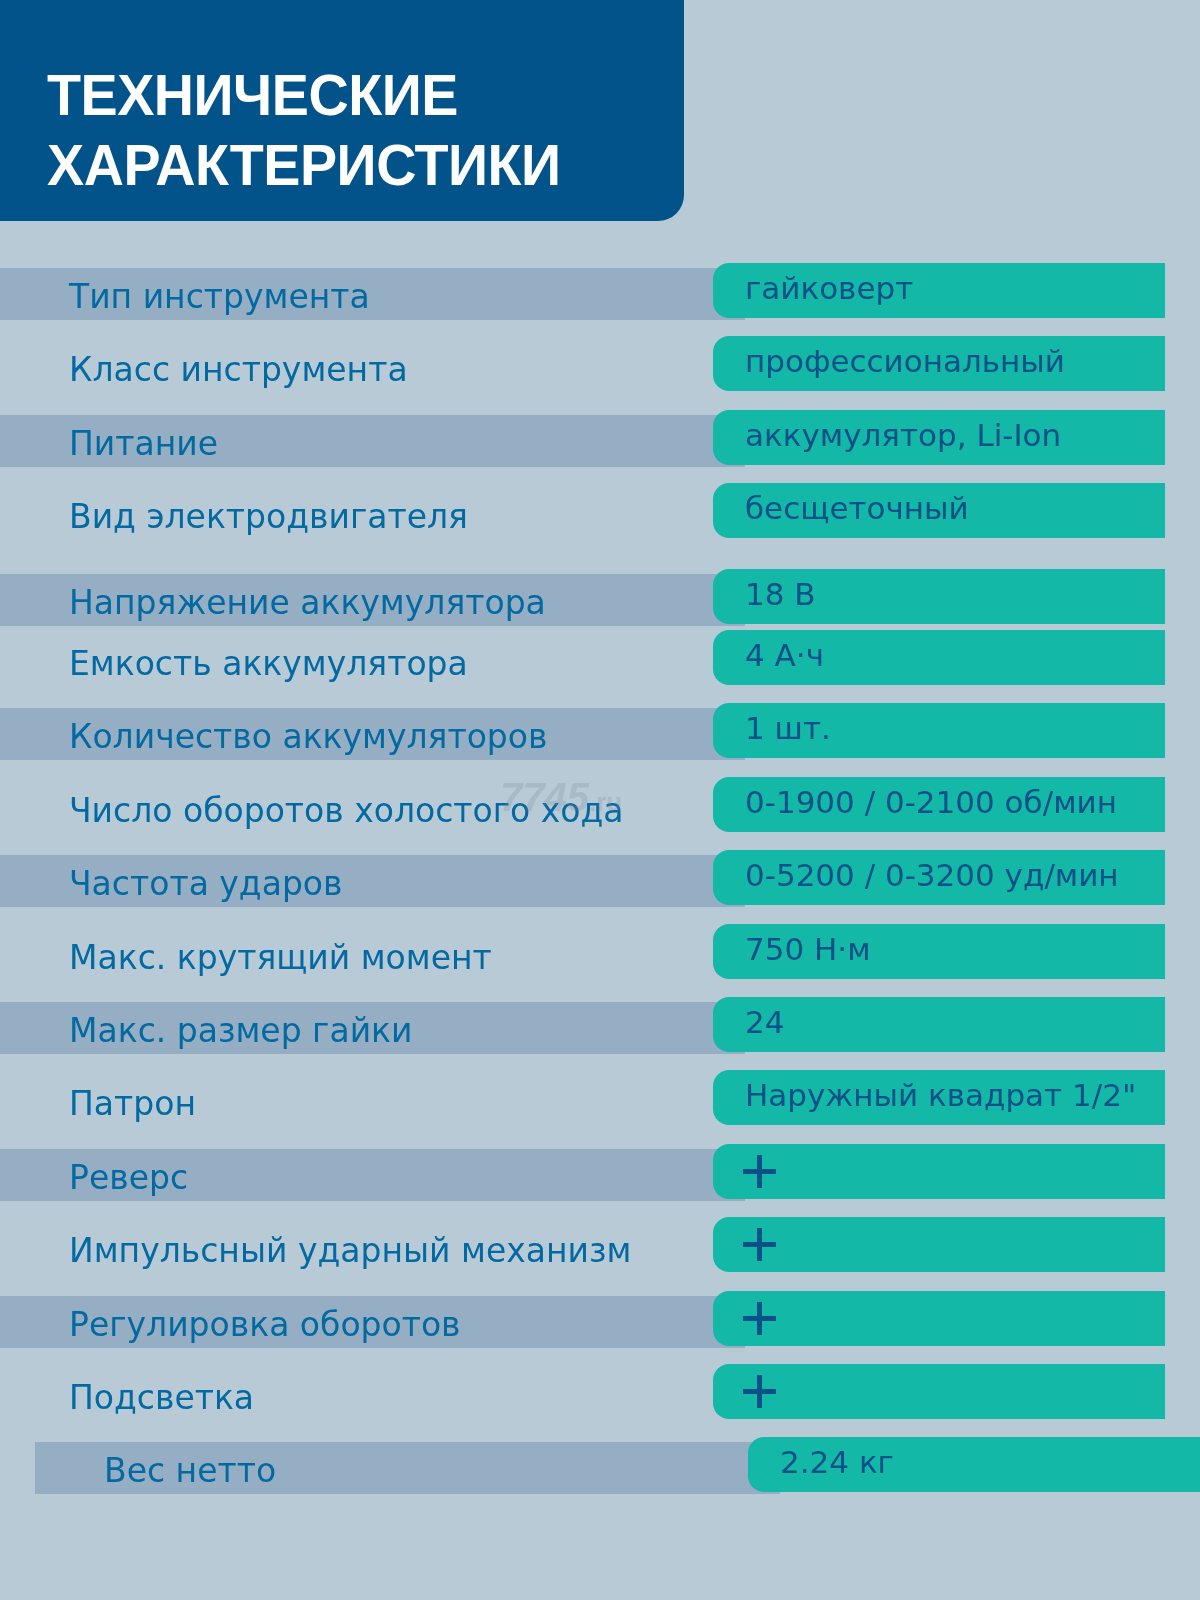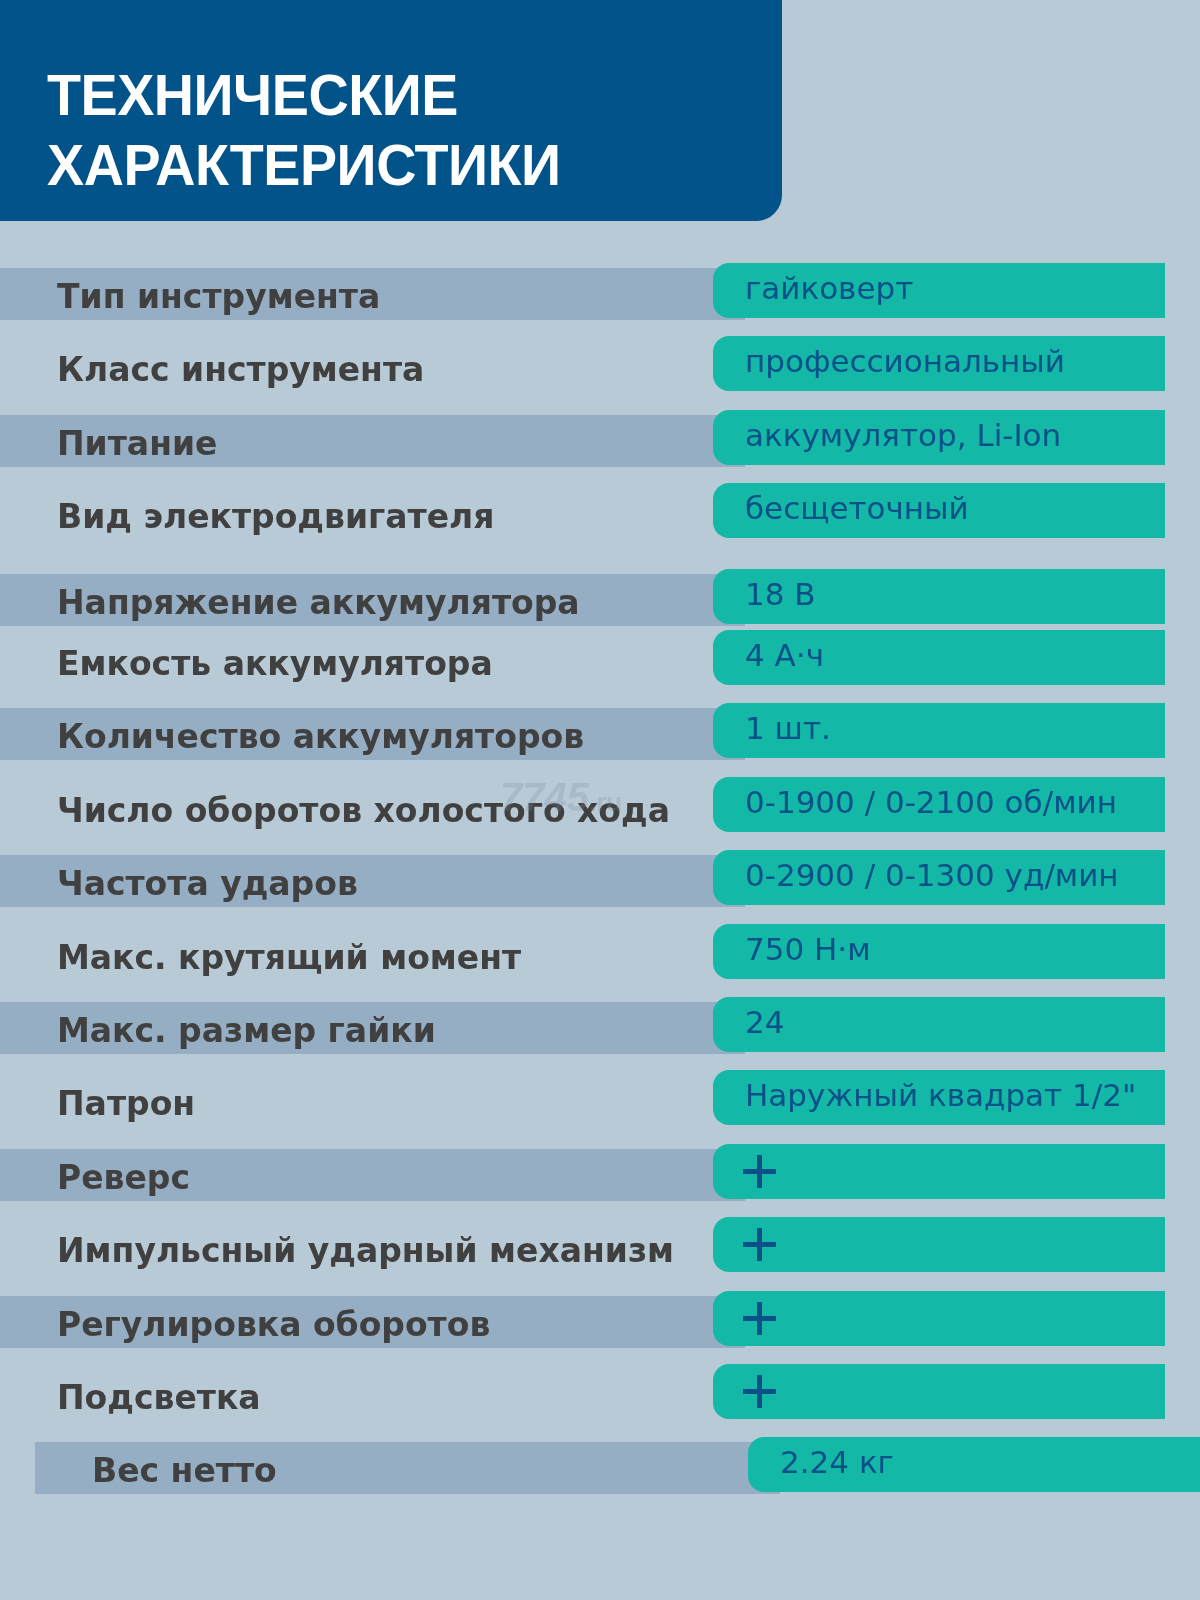--- a/index.html
+++ b/index.html
@@ -3,21 +3,21 @@
 <meta charset="utf-8">
 <style>
   html, body { margin:0; padding:0; }
   body {
     width:1200px; height:1600px; overflow:hidden;
     background:#b9cad7;
     position:relative;
     font-family:"DejaVu Sans", "Liberation Sans", sans-serif;
   }
   .header {
-    position:absolute; left:0; top:0; width:782px; height:221px;
+    position:absolute; left:0; top:0; width:684px; height:221px;
     background:#03538b;
     border-bottom-right-radius:26px;
   }
   .header .title {
     position:absolute; left:47px; top:60px;
     color:#ffffff;
     font-family:"Liberation Sans", sans-serif;
     font-weight:bold;
     font-size:58px;
     line-height:70px;
@@ -28,26 +28,25 @@
   .rows { position:absolute; left:0; top:0; width:1200px; height:1600px; }
   .row {
     position:absolute; left:0; width:1200px; height:73px;
   }
   .stripe {
     position:absolute; left:0; top:5px; width:745px; height:52px;
     background:#96aec4;
   }
   .row.plain .stripe { background:transparent; }
   .label {
-    position:absolute; left:57px; top:4px; height:60px;
+    position:absolute; left:69px; top:4px; height:60px;
     line-height:60px;
     font-size:33px;
-    color:#404040;
+    color:#0369a1;
     white-space:nowrap;
-    font-weight:bold;
   }
   .pill {
     position:absolute; left:713px; top:0; width:452px; height:55px;
     background:#14b8a6;
     border-top-left-radius:16px;
     border-bottom-left-radius:16px;
   }
   .value {
     position:absolute; left:32px; top:0; height:50px; line-height:50px;
     font-size:31px; color:#0a5089; white-space:nowrap;
@@ -133,21 +132,21 @@
       <div class="stripe"></div>
       <div class="label">Число оборотов холостого хода</div>
       <div class="pill">
         <div class="value">0-1900 / 0-2100 об/мин</div>
       </div>
     </div>
     <div class="row" style="top: 850.2px;">
       <div class="stripe"></div>
       <div class="label">Частота ударов</div>
       <div class="pill">
-        <div class="value">0-2900 / 0-1300 уд/мин</div>
+        <div class="value">0-5200 / 0-3200 уд/мин</div>
       </div>
     </div>
     <div class="row plain" style="top: 923.6px;">
       <div class="stripe"></div>
       <div class="label">Макс. крутящий момент</div>
       <div class="pill">
         <div class="value">750 Н·м</div>
       </div>
     </div>
     <div class="row" style="top: 997px;">

